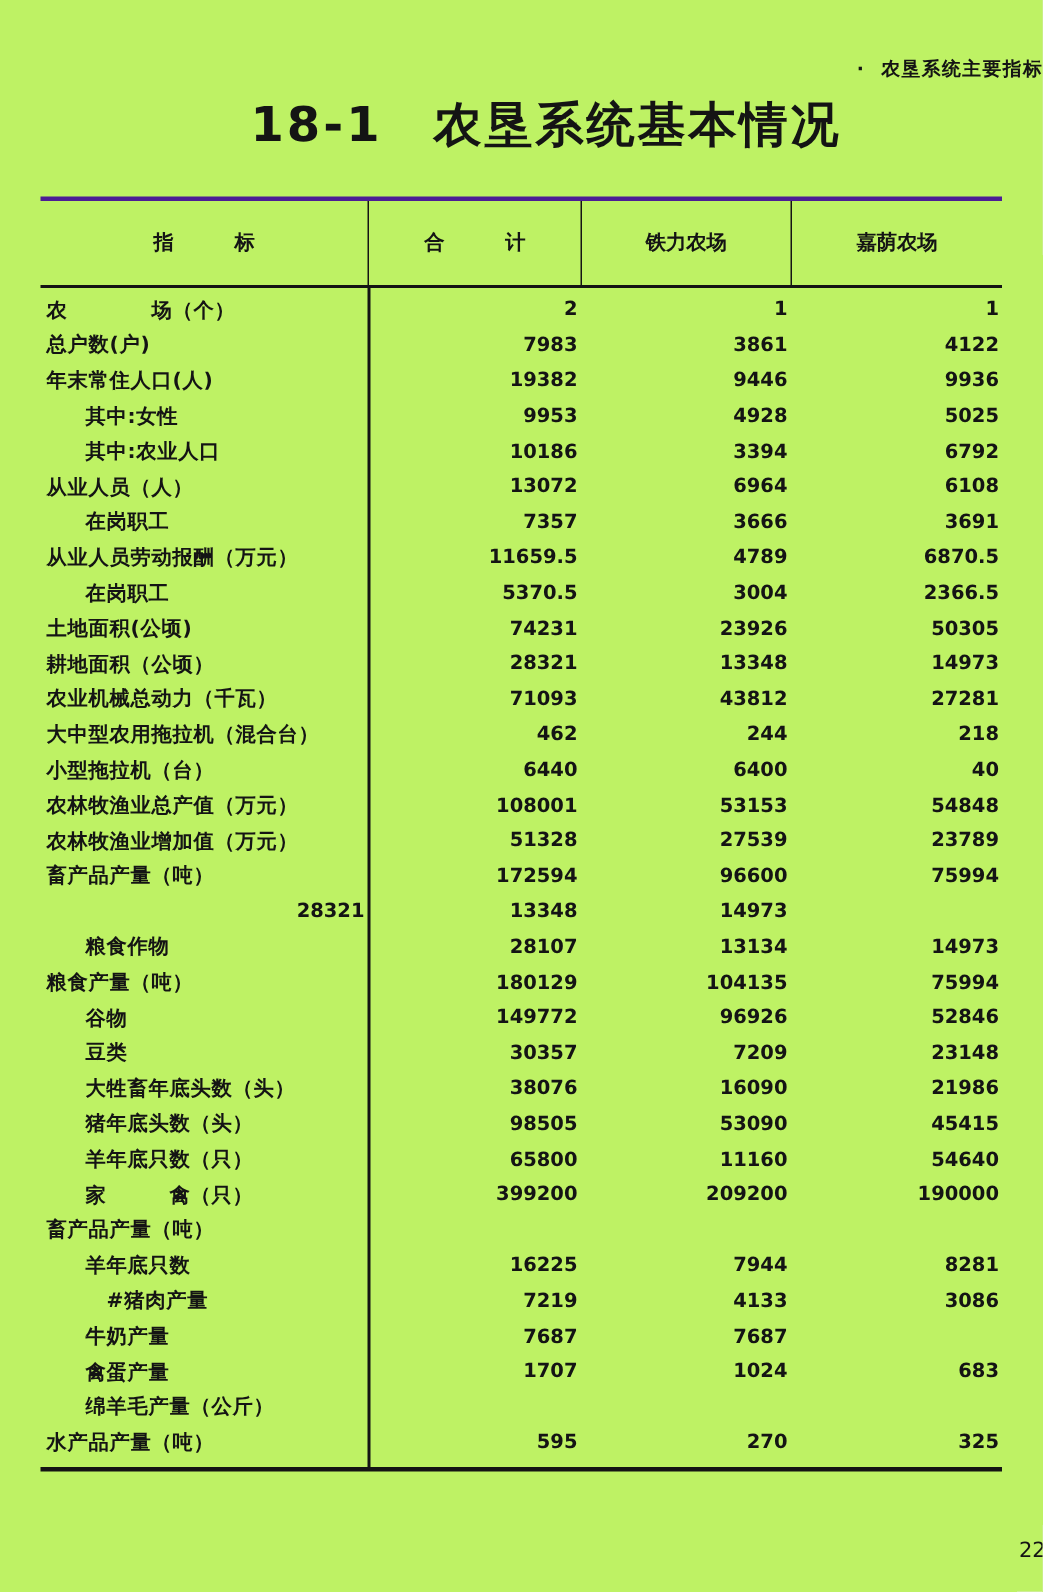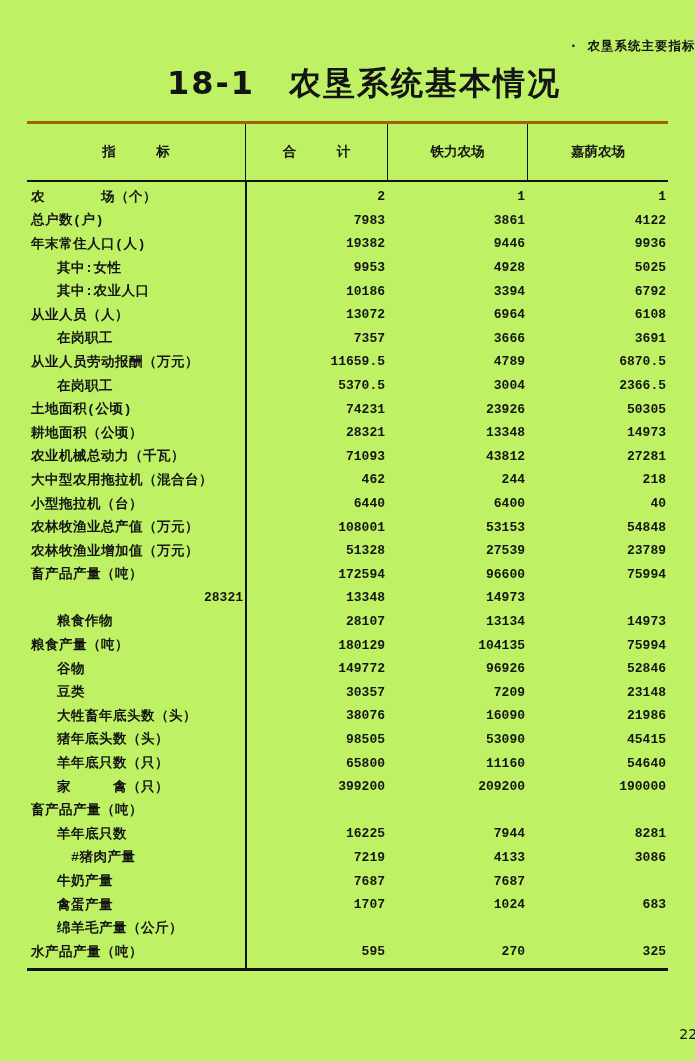--- a/index.html
+++ b/index.html
@@ -32,26 +32,25 @@
     margin: 0;
     text-align: center;
     font-size: 32px;
     font-weight: bold;
     letter-spacing: 2px;
     white-space: pre;
   }
   .stats-table {
     position: absolute;
     left: 27px;
-    top: 121px;
+    top: 131px;
     width: 641px;
     box-sizing: border-box;
-    border-top: 3px solid #a16207;
+    border-top: 3px solid #4c1d95;
     border-bottom: 3px solid #141414;
-    font-family: Liberation Mono, monospace;
   }
   .thead {
     display: grid;
     grid-template-columns: 218px 142px 140px 141px;
     height: 58px;
     box-sizing: border-box;
     border-bottom: 2px solid #141414;
   }
   .th {
     display: flex;

